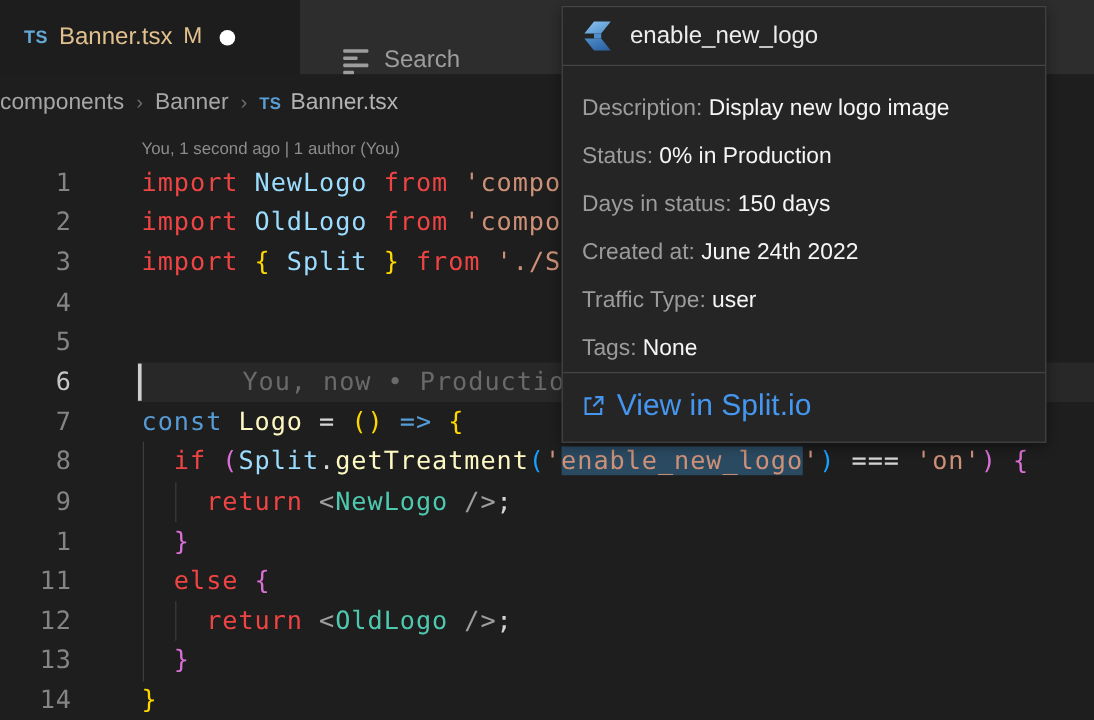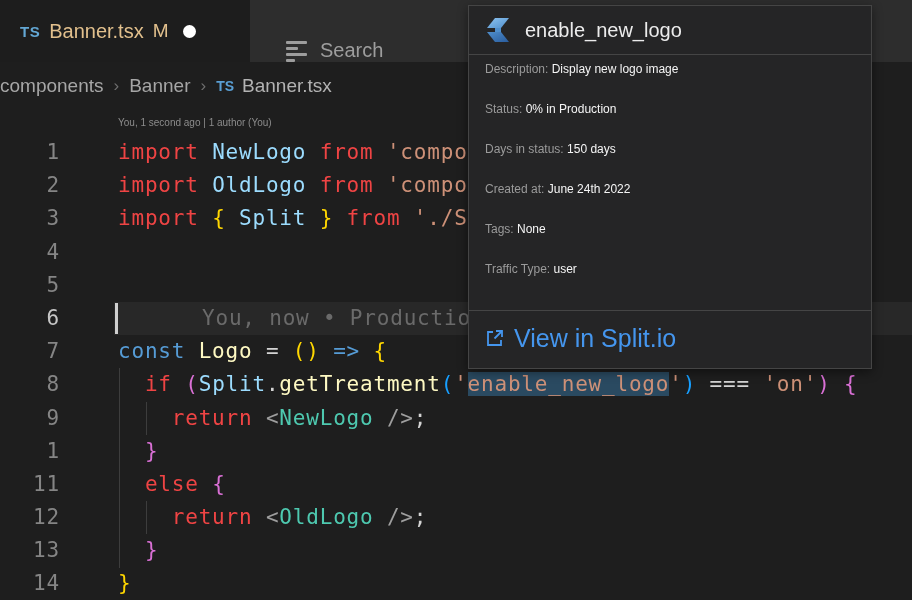--- a/index.html
+++ b/index.html
@@ -35,41 +35,41 @@
   .line-hl { position:absolute; left:114px; right:0; top:192px; height:33px; background:#282828; }
   .cursor { position:absolute; left:115px; top:193px; width:3px; height:31px; background:#cfcfcf; }
   .blame-inline { position:absolute; left:202px; top:192px; height:33px; line-height:33px;
                   font-family:"DejaVu Sans Mono", monospace; font-size:21px; letter-spacing:.8px;
                   color:#6a6a6a; white-space:pre; }
   .guide { position:absolute; width:1px; background:#3d3d3d; }
   .g1 { left:119px; top:258px; height:200px; }
   .g2 { left:146px; top:292px; height:33px; }
   .g3 { left:146px; top:391px; height:33px; }
   .codelens { position:absolute; left:118px; top:0; height:26px; line-height:26px;
-              font-size:10px; color:#8c8c8c; }
+              font-size:14px; color:#8c8c8c; }
   #code-lines { position:absolute; left:0; top:26px; width:912px; }
   .code-line { position:relative; height:33.2px; line-height:33.2px; padding-left:118px;
                font-family:"DejaVu Sans Mono", monospace; font-size:21px; letter-spacing:.8px;
                white-space:pre; }
   .ln { position:absolute; left:0; top:0; width:60px; text-align:right; color:#858585; }
   .ln.active { color:#c6c6c6; }
   .tk-kw  { color:#ef4444;text-align:right; } .tk-kw2 { color:#569cd6; } .tk-var { color:#9cdcfe; }
   .tk-fn  { color:#fef9c3; } .tk-str { color:#ce9178; } .tk-pun { color:#d4d4d4; }
   .tk-b1  { color:#ffd700; } .tk-b2  { color:#da70d6; } .tk-b3  { color:#179fff; }
   .tk-jsx { color:#4ec9b0; } .tk-jp  { color:#9e9e9e; } .tk-pln { color:#d4d4d4; }
   .tk-strhl { color:#ce9178; background:#2a4a61; }
 
   
   .tooltip { position:absolute; left:468px; top:5px; width:404px; background:#252526;
              border:1px solid #454545; z-index:10; box-shadow:0 3px 10px rgba(0,0,0,.45); }
   .tt-header { display:flex; align-items:center; height:48px; padding:0 16px; }
   .tt-title { color:#ececec; font-size:20px; margin-left:14px; }
   .tt-div { height:1px; background:#454545; }
   .tt-body { padding:7px 16px 8px 16px; }
-  .tt-row { height:40px; display:flex; align-items:flex-start; font-size:12px; white-space:pre; }
+  .tt-row { height:40px; display:flex; align-items:flex-end; font-size:19px; white-space:pre; }
   .tt-label { color:#9b9b9b; } .tt-value { color:#f5f5f5; }
   .tt-linkrow { display:flex; align-items:center; padding:13px 16px 15px 16px; cursor:pointer; }
   .tt-link { color:#4596ee; font-size:25px; margin-left:10px; }
 </style>
 </head>
 <body>
 
 <div class="app">
 
   <div class="tabbar">
@@ -143,22 +143,22 @@
         <polygon points="10,11 16,11 16,15 10,15" fill="#4f8ecb"></polygon>
       </svg>
       <span class="tt-title">enable_new_logo</span>
     </div>
     <div class="tt-div"></div>
     <div class="tt-body" id="tt-body">
         <div class="tt-row"><span class="tt-label">Description: </span><span class="tt-value">Display new logo image</span></div>
         <div class="tt-row"><span class="tt-label">Status: </span><span class="tt-value">0% in Production</span></div>
         <div class="tt-row"><span class="tt-label">Days in status: </span><span class="tt-value">150 days</span></div>
         <div class="tt-row"><span class="tt-label">Created at: </span><span class="tt-value">June 24th 2022</span></div>
+        <div class="tt-row"><span class="tt-label">Traffic Type: </span><span class="tt-value">user</span></div>
         <div class="tt-row"><span class="tt-label">Tags: </span><span class="tt-value">None</span></div>
-        <div class="tt-row"><span class="tt-label">Traffic Type: </span><span class="tt-value">user</span></div>
       </div>
     <div class="tt-div"></div>
     <div class="tt-linkrow">
       <svg width="19" height="19" viewBox="0 0 19 19">
         <path d="M8 3 H3 V16 H16 V11" fill="none" stroke="#4596ee" stroke-width="1.8"></path>
         <path d="M11 2 H17 V8" fill="none" stroke="#4596ee" stroke-width="1.8"></path>
         <path d="M17 2 L9.5 9.5" fill="none" stroke="#4596ee" stroke-width="1.8"></path>
       </svg>
       <span class="tt-link">View in Split.io</span>
     </div>

